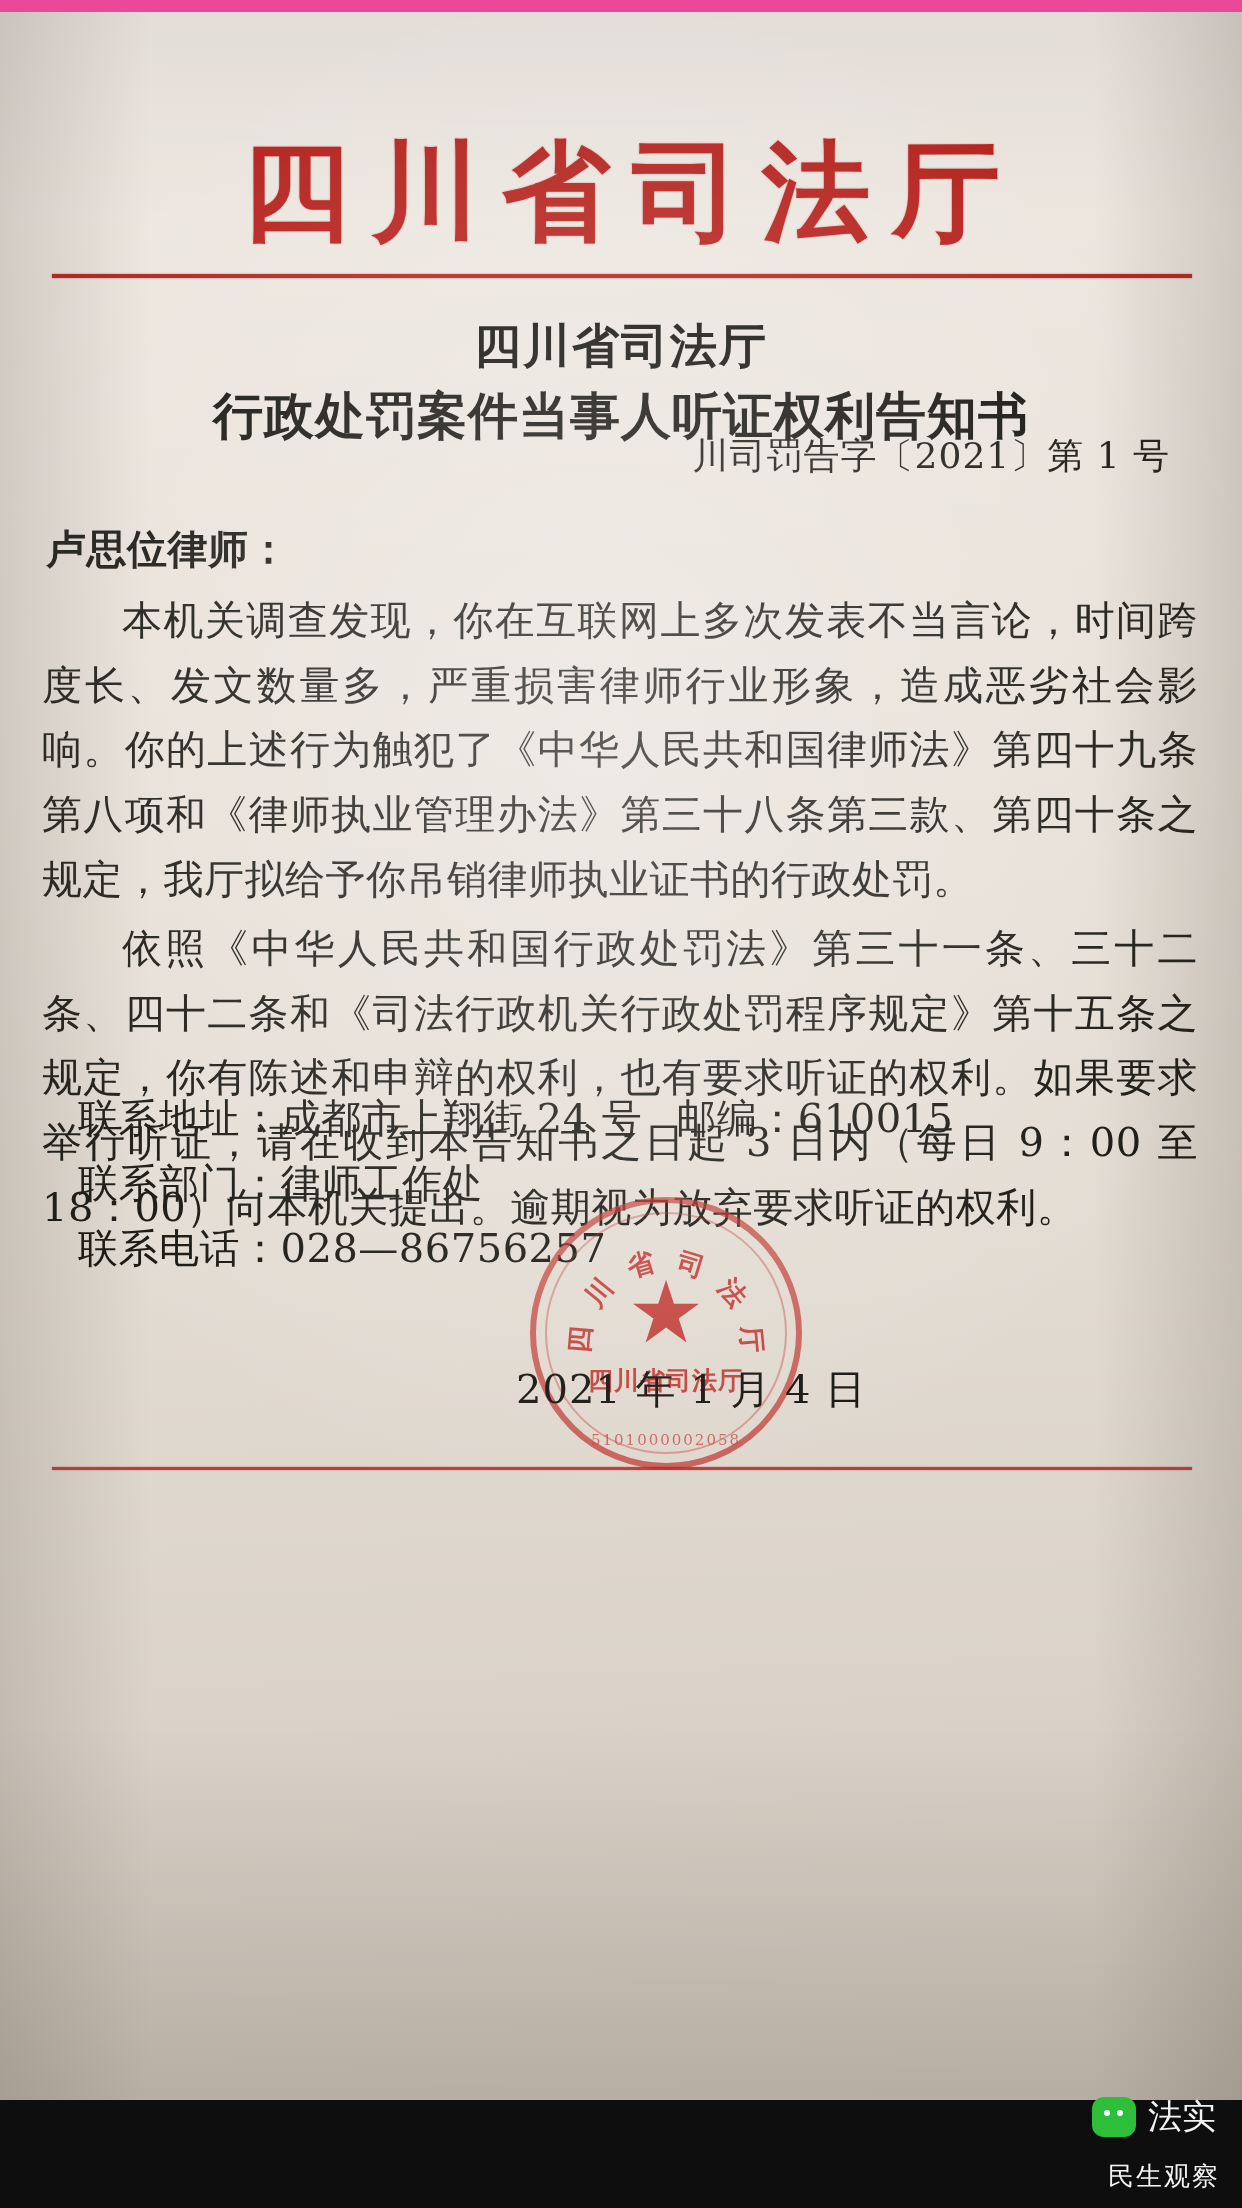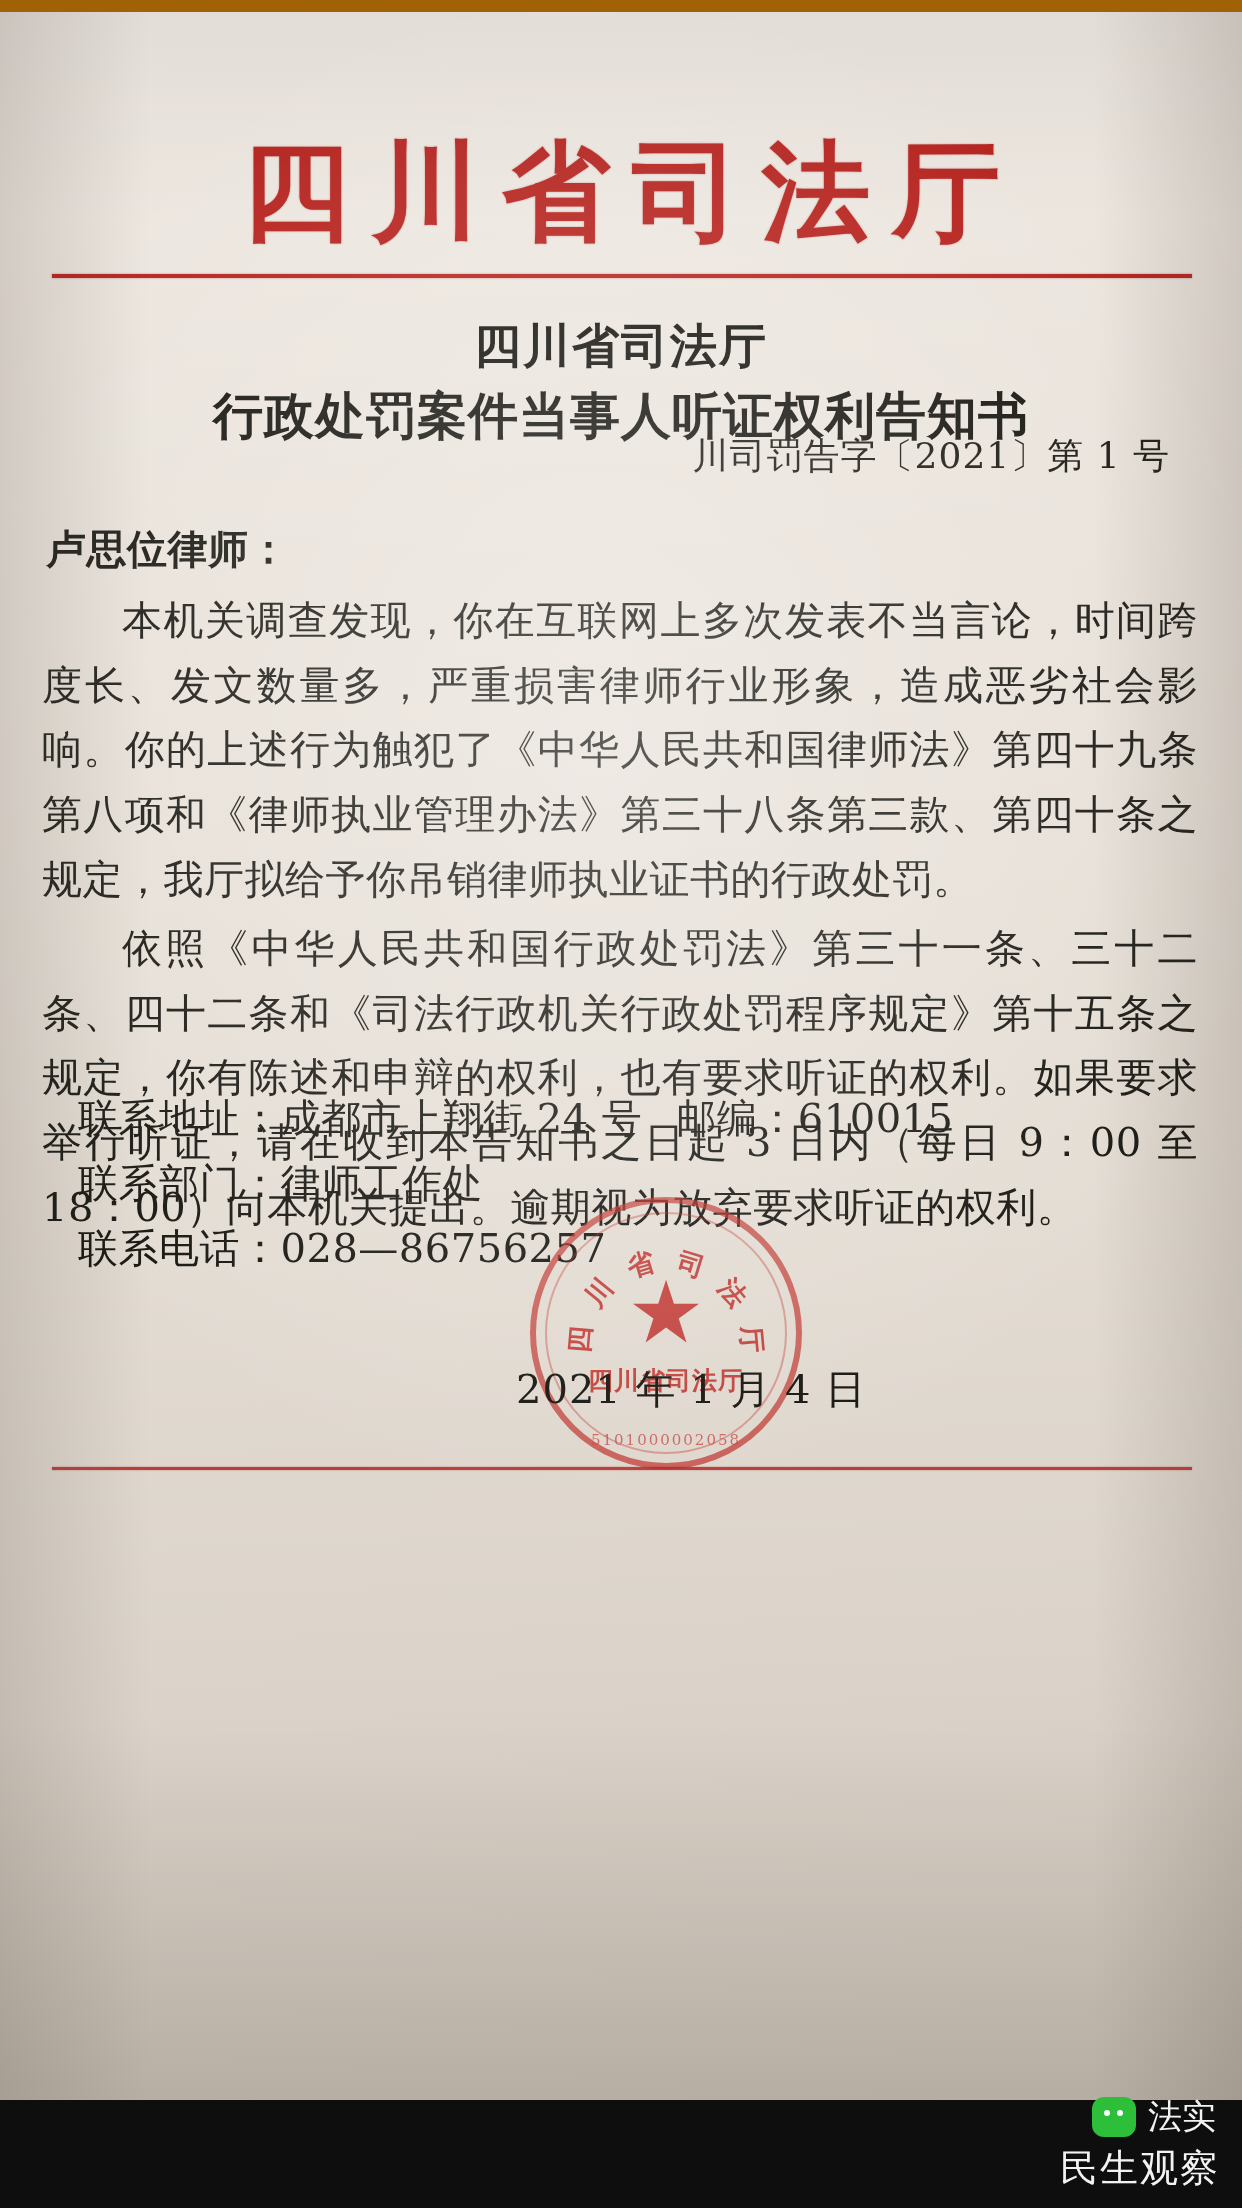--- a/index.html
+++ b/index.html
@@ -10,21 +10,21 @@
     height: 2208px;
     background: #000;
     font-family: "DejaVu Serif", "Liberation Serif", serif;
   }
 
   #page {
     position: relative;
     width: 1242px;
     height: 2208px;
     overflow: hidden;
-    background: #a16207;
+    background: #ec4899;
     padding-left: 19px;
   }
 
   
   .sheet {
     position: absolute;
     left: 0;
     top: 12px;
     width: 1242px;
     height: 2088px;
@@ -249,21 +249,21 @@
   }
   .wechat-icon::before { left: 12px; }
   .wechat-icon::after  { left: 25px; }
 
   .watermark {
     position: absolute;
     right: 22px;
     bottom: 14px;
     color: #ffffff;
     font-family: "Liberation Sans", sans-serif;
-    font-size: 38px;
+    font-size: 26px;
     letter-spacing: 2px;
     opacity: 0.95;
   }
 </style>
 </head>
 <body>
 
 <div id="page">
 
   <div class="sheet">

